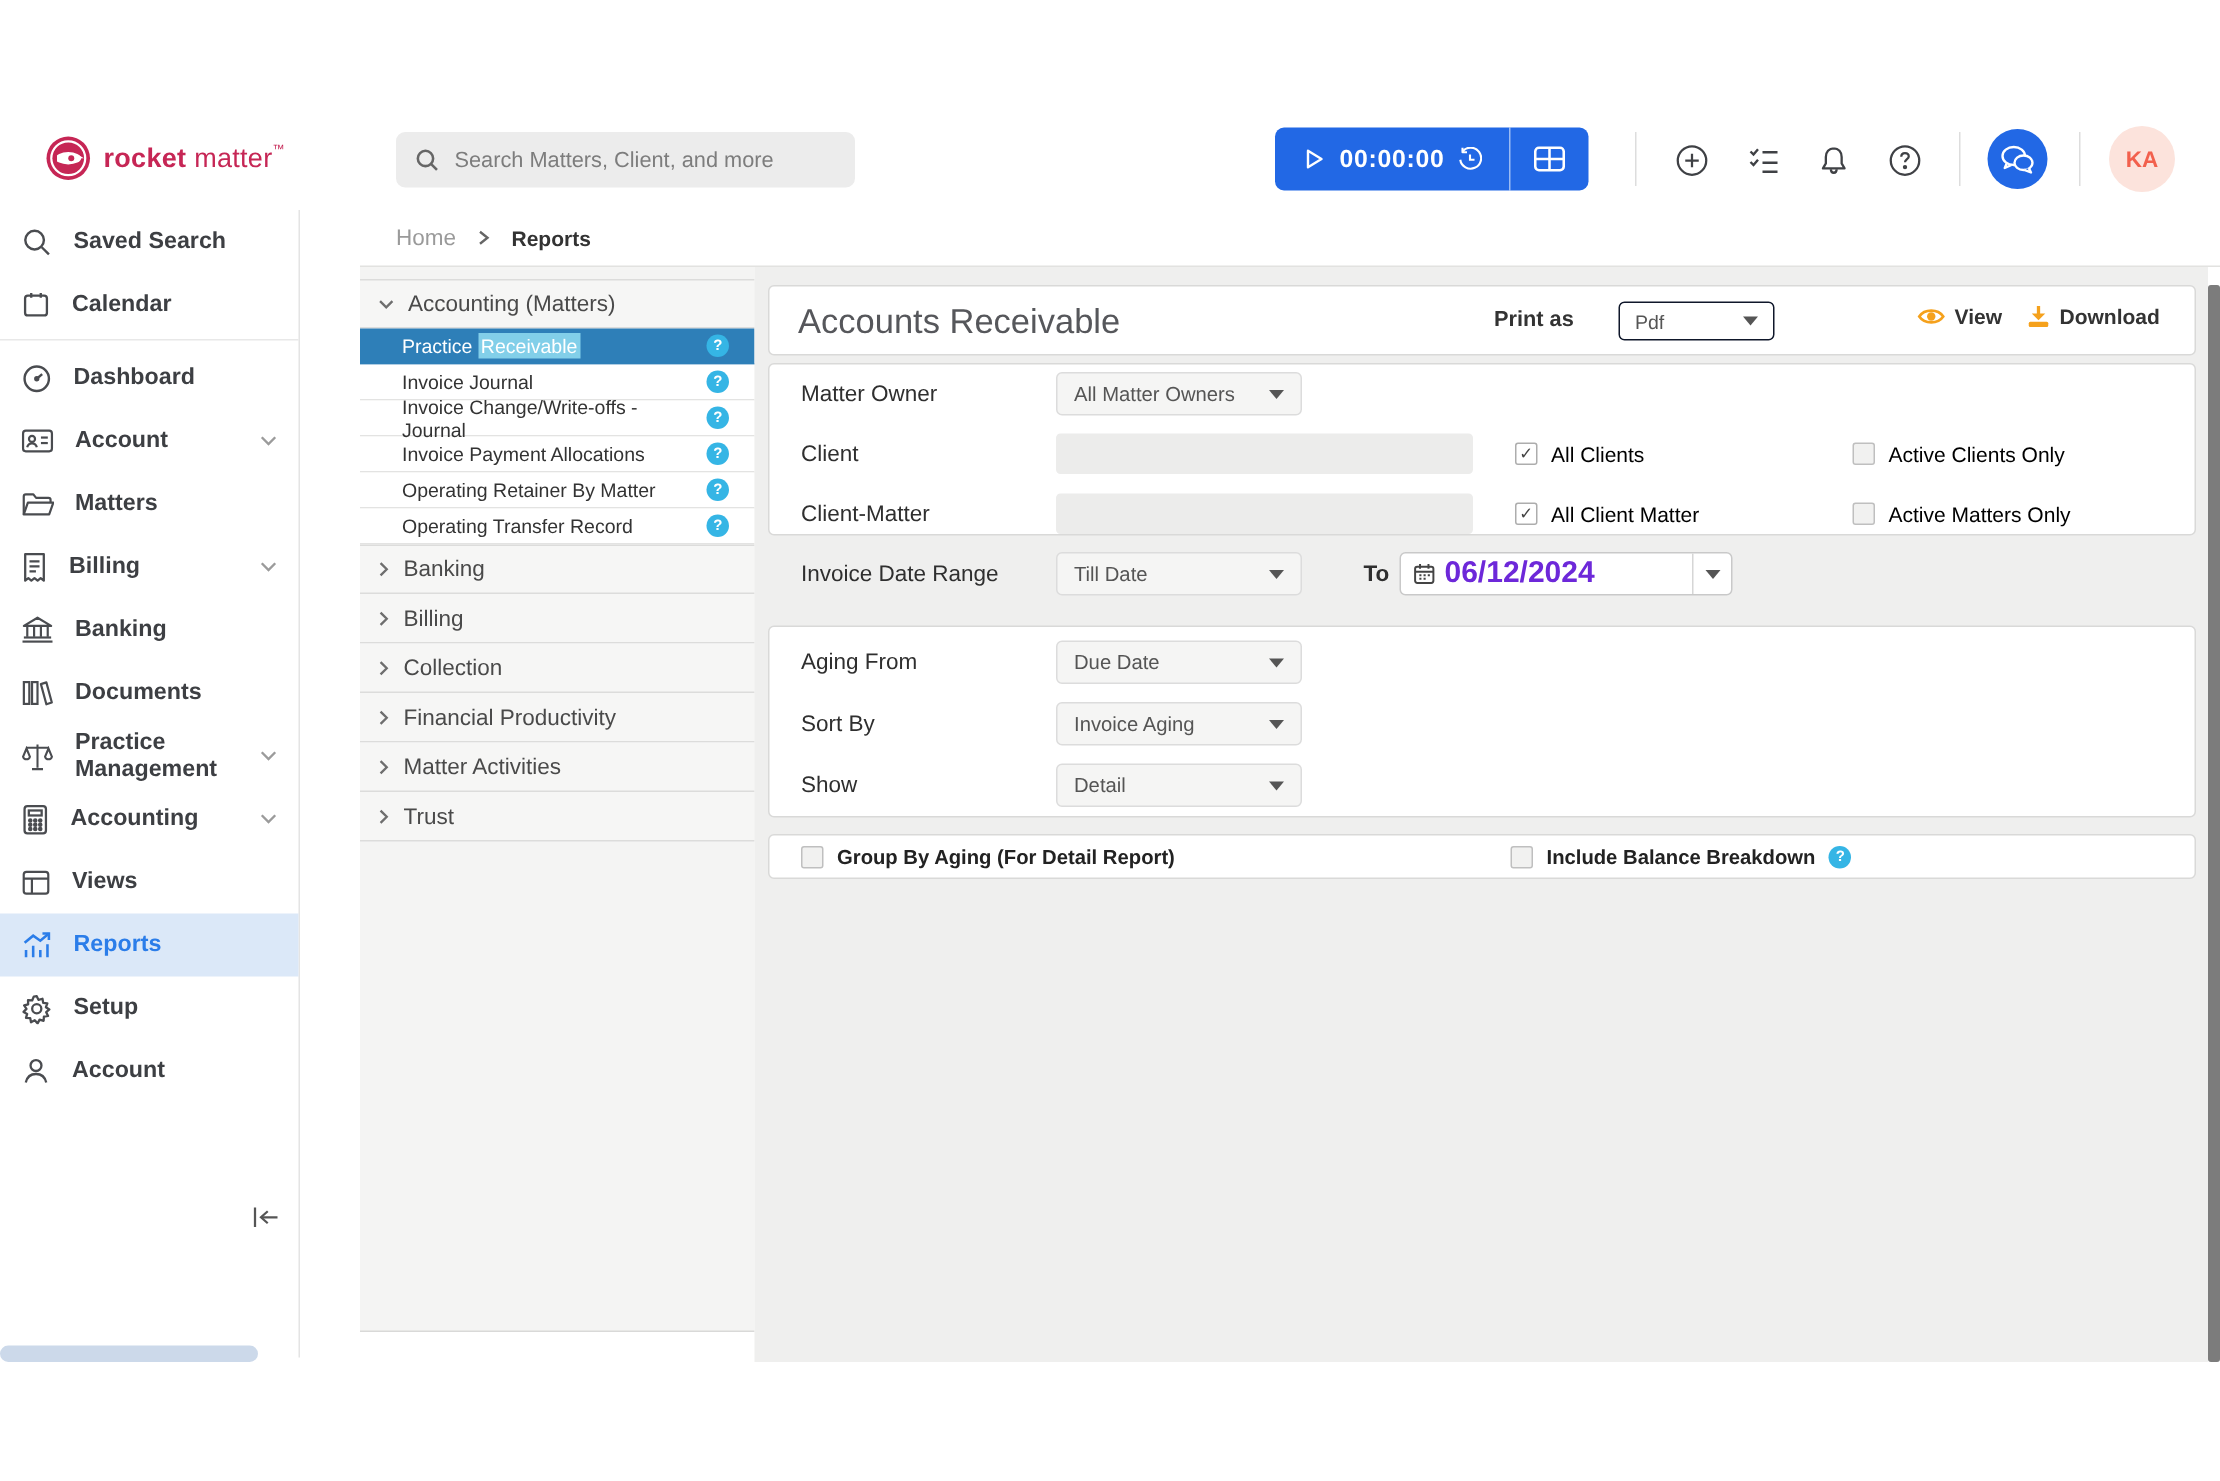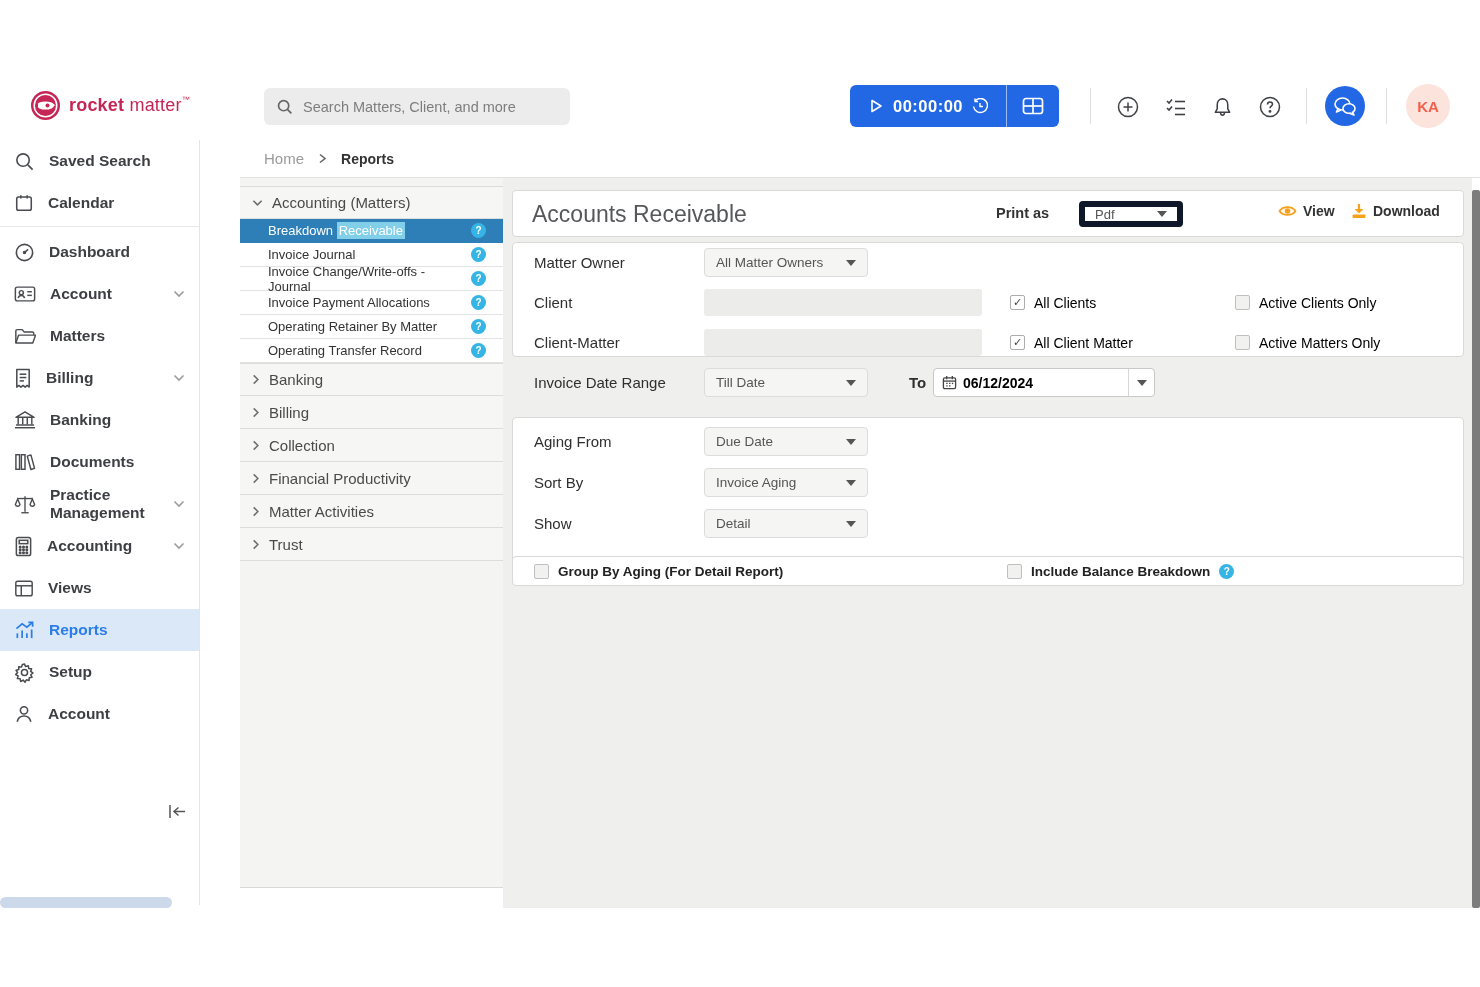--- a/index.html
+++ b/index.html
@@ -48,43 +48,43 @@
   .tree-item.selected { background:#2e7fb8; color:#fff; border-bottom:1px solid #2e7fb8; }
   .tree-item.selected .hl { background:#82cfe9; color:#fff; padding:1px 2px; }
   .helpdot { width:15px; height:15px; border-radius:50%; background:#35b5e5; color:#fff; font-size:10px; font-weight:700; display:flex; align-items:center; justify-content:center; flex:0 0 auto; }
   .tchev { color:#6e6e6e; display:flex; }
 
   
   .main { position:absolute; left:503px; top:178px; width:969px; height:730px; background:#efefee; }
   .panel { position:absolute; left:9px; right:8px; background:#fff; border:1px solid #d9d9d8; border-radius:4px; }
   .p-head { top:12px; height:47px; }
   .p-filters { top:64px; height:115px; }
-  .p-opts { top:239px; height:168px; }
+  .p-opts { top:239px; height:128px; }
   .p-foot { top:378px; height:30px; }
   .report-title { position:absolute; left:19px; top:10px; font-size:23px; color:#56575b; }
   .printas { position:absolute; left:483px; top:14px; font-size:14.5px; font-weight:600; color:#333; }
-  .pdfselect { position:absolute; left:566px; top:10px; width:104px; height:26px; background:#fff; border:6px solid #0f172a; border-radius:4px; display:flex; align-items:center; padding:0 10px; font-size:13px; color:#555; cursor:pointer; }
+  .pdfselect { position:absolute; left:566px; top:10px; width:104px; height:26px; background:#fff; border:1px solid #0f172a; border-radius:4px; display:flex; align-items:center; padding:0 10px; font-size:13px; color:#555; cursor:pointer; }
   .pdfselect .arr { margin-left:auto; }
   .headaction { position:absolute; top:12px; display:flex; align-items:center; gap:6px; font-size:14px; font-weight:600; color:#333; cursor:pointer; }
   .act-view { left:765px; }
   .act-down { left:838px; }
 
   .frow { position:absolute; left:0; right:0; height:29px; display:flex; align-items:center; }
   .flabel { position:absolute; left:21px; font-size:15px; color:#2f2f2f; }
   .dd { position:absolute; left:191px; width:164px; height:29px; background:#f5f5f4; border:1px solid #dcdcdc; border-radius:4px; display:flex; align-items:center; padding:0 11px; font-size:13.5px; color:#555; cursor:pointer; }
   .dd .arr { margin-left:auto; }
   .arr { width:0; height:0; border-left:5px solid transparent; border-right:5px solid transparent; border-top:6px solid #555; }
   .gray-input { position:absolute; left:191px; width:278px; height:27px; background:#ececeb; border:none; border-radius:3px; outline:none; }
   .cb-group { display:flex; align-items:center; gap:9px; position:absolute; cursor:pointer; }
   .cbx { width:15px; height:15px; border-radius:2px; background:#f1f1f0; border:1px solid #bfbfbf; display:flex; align-items:center; justify-content:center; font-size:11px; color:#444; font-weight:700; }
   .cbx.checked { background:#fff; border-color:#adadad; }
   .cb-label { font-size:14px; color:#000000; }
   .to-label { position:absolute; left:396px; font-size:15px; font-weight:600; color:#2f2f2f; }
   .datebox { position:absolute; left:420px; width:222px; height:29px; background:#fff; border:1px solid #c9c9c9; border-radius:4px; display:flex; align-items:center; padding:0 0 0 8px; }
-  .datebox .dtext { font-size:14px; font-weight:600; color:#000000; margin-left:6px; }
+  .datebox .dtext { font-size:20px; font-weight:600; color:#6d28d9; margin-left:6px; }
   .datebox .dright { margin-left:auto; width:26px; height:100%; border-left:1px solid #d6d6d6; display:flex; align-items:center; justify-content:center; }
   .foot-label { font-size:13.5px; font-weight:600; color:#222; }
 
   .vscroll-thumb { position:absolute; left:1472px; top:190px; width:8px; height:718px; background:#7c7c7c; border-radius:2px; }
 </style>
 </head>
 <body>
 
 <div class="topbar">
   <div class="logo">
@@ -345,21 +345,21 @@
 
 <div class="tree">
   <div class="tree-header">
     <svg class="tchev" width="11" height="8" viewBox="0 0 12 8" fill="none" stroke="currentColor" stroke-width="1.7">
         <polyline points="1.5,1.5 6,6 10.5,1.5"></polyline>
       </svg>
     <span>Accounting (Matters)</span>
   </div>
 
   <div class="tree-item selected">
-    <span><span>Breakdown </span><span class="hl">Receivable</span></span>
+    <span><span>Practice </span><span class="hl">Receivable</span></span>
     <span class="spacer"></span>
     <span class="helpdot">?</span>
   </div>
   <div class="tree-item">
     <span>Invoice Journal</span>
     <span class="spacer"></span>
       <span class="helpdot">?</span>
   </div>
   <div class="tree-item">
     <span>Invoice Change/Write-offs - Journal</span>

